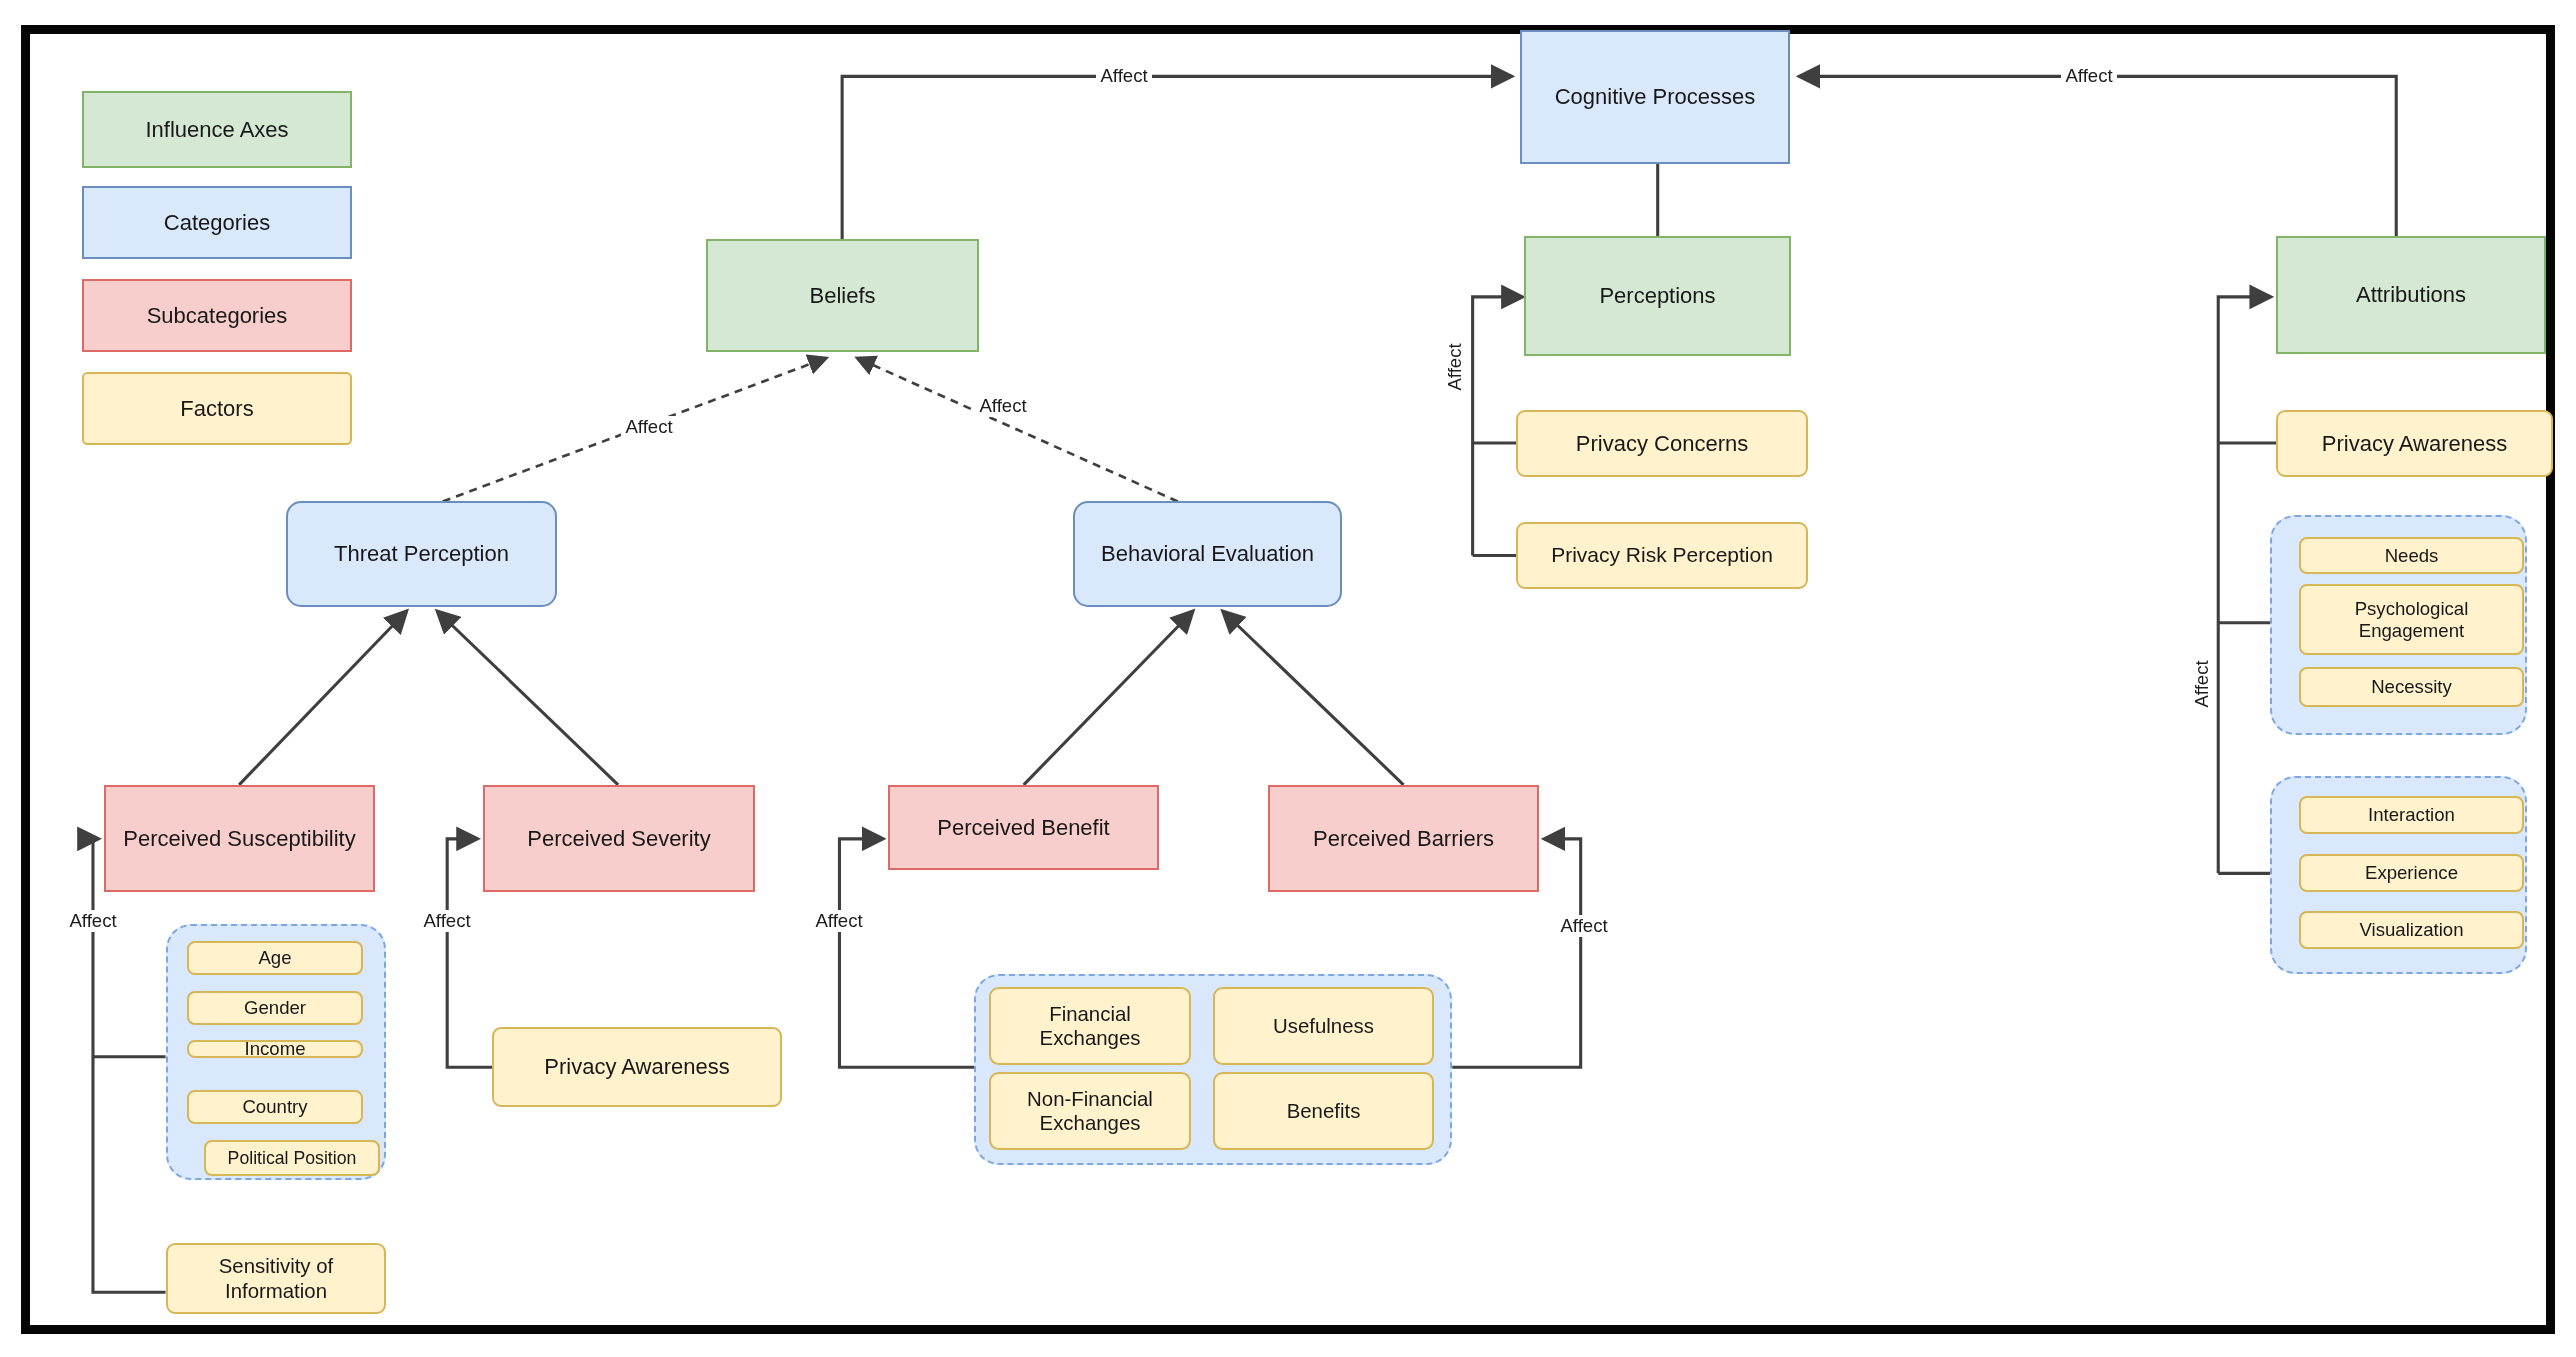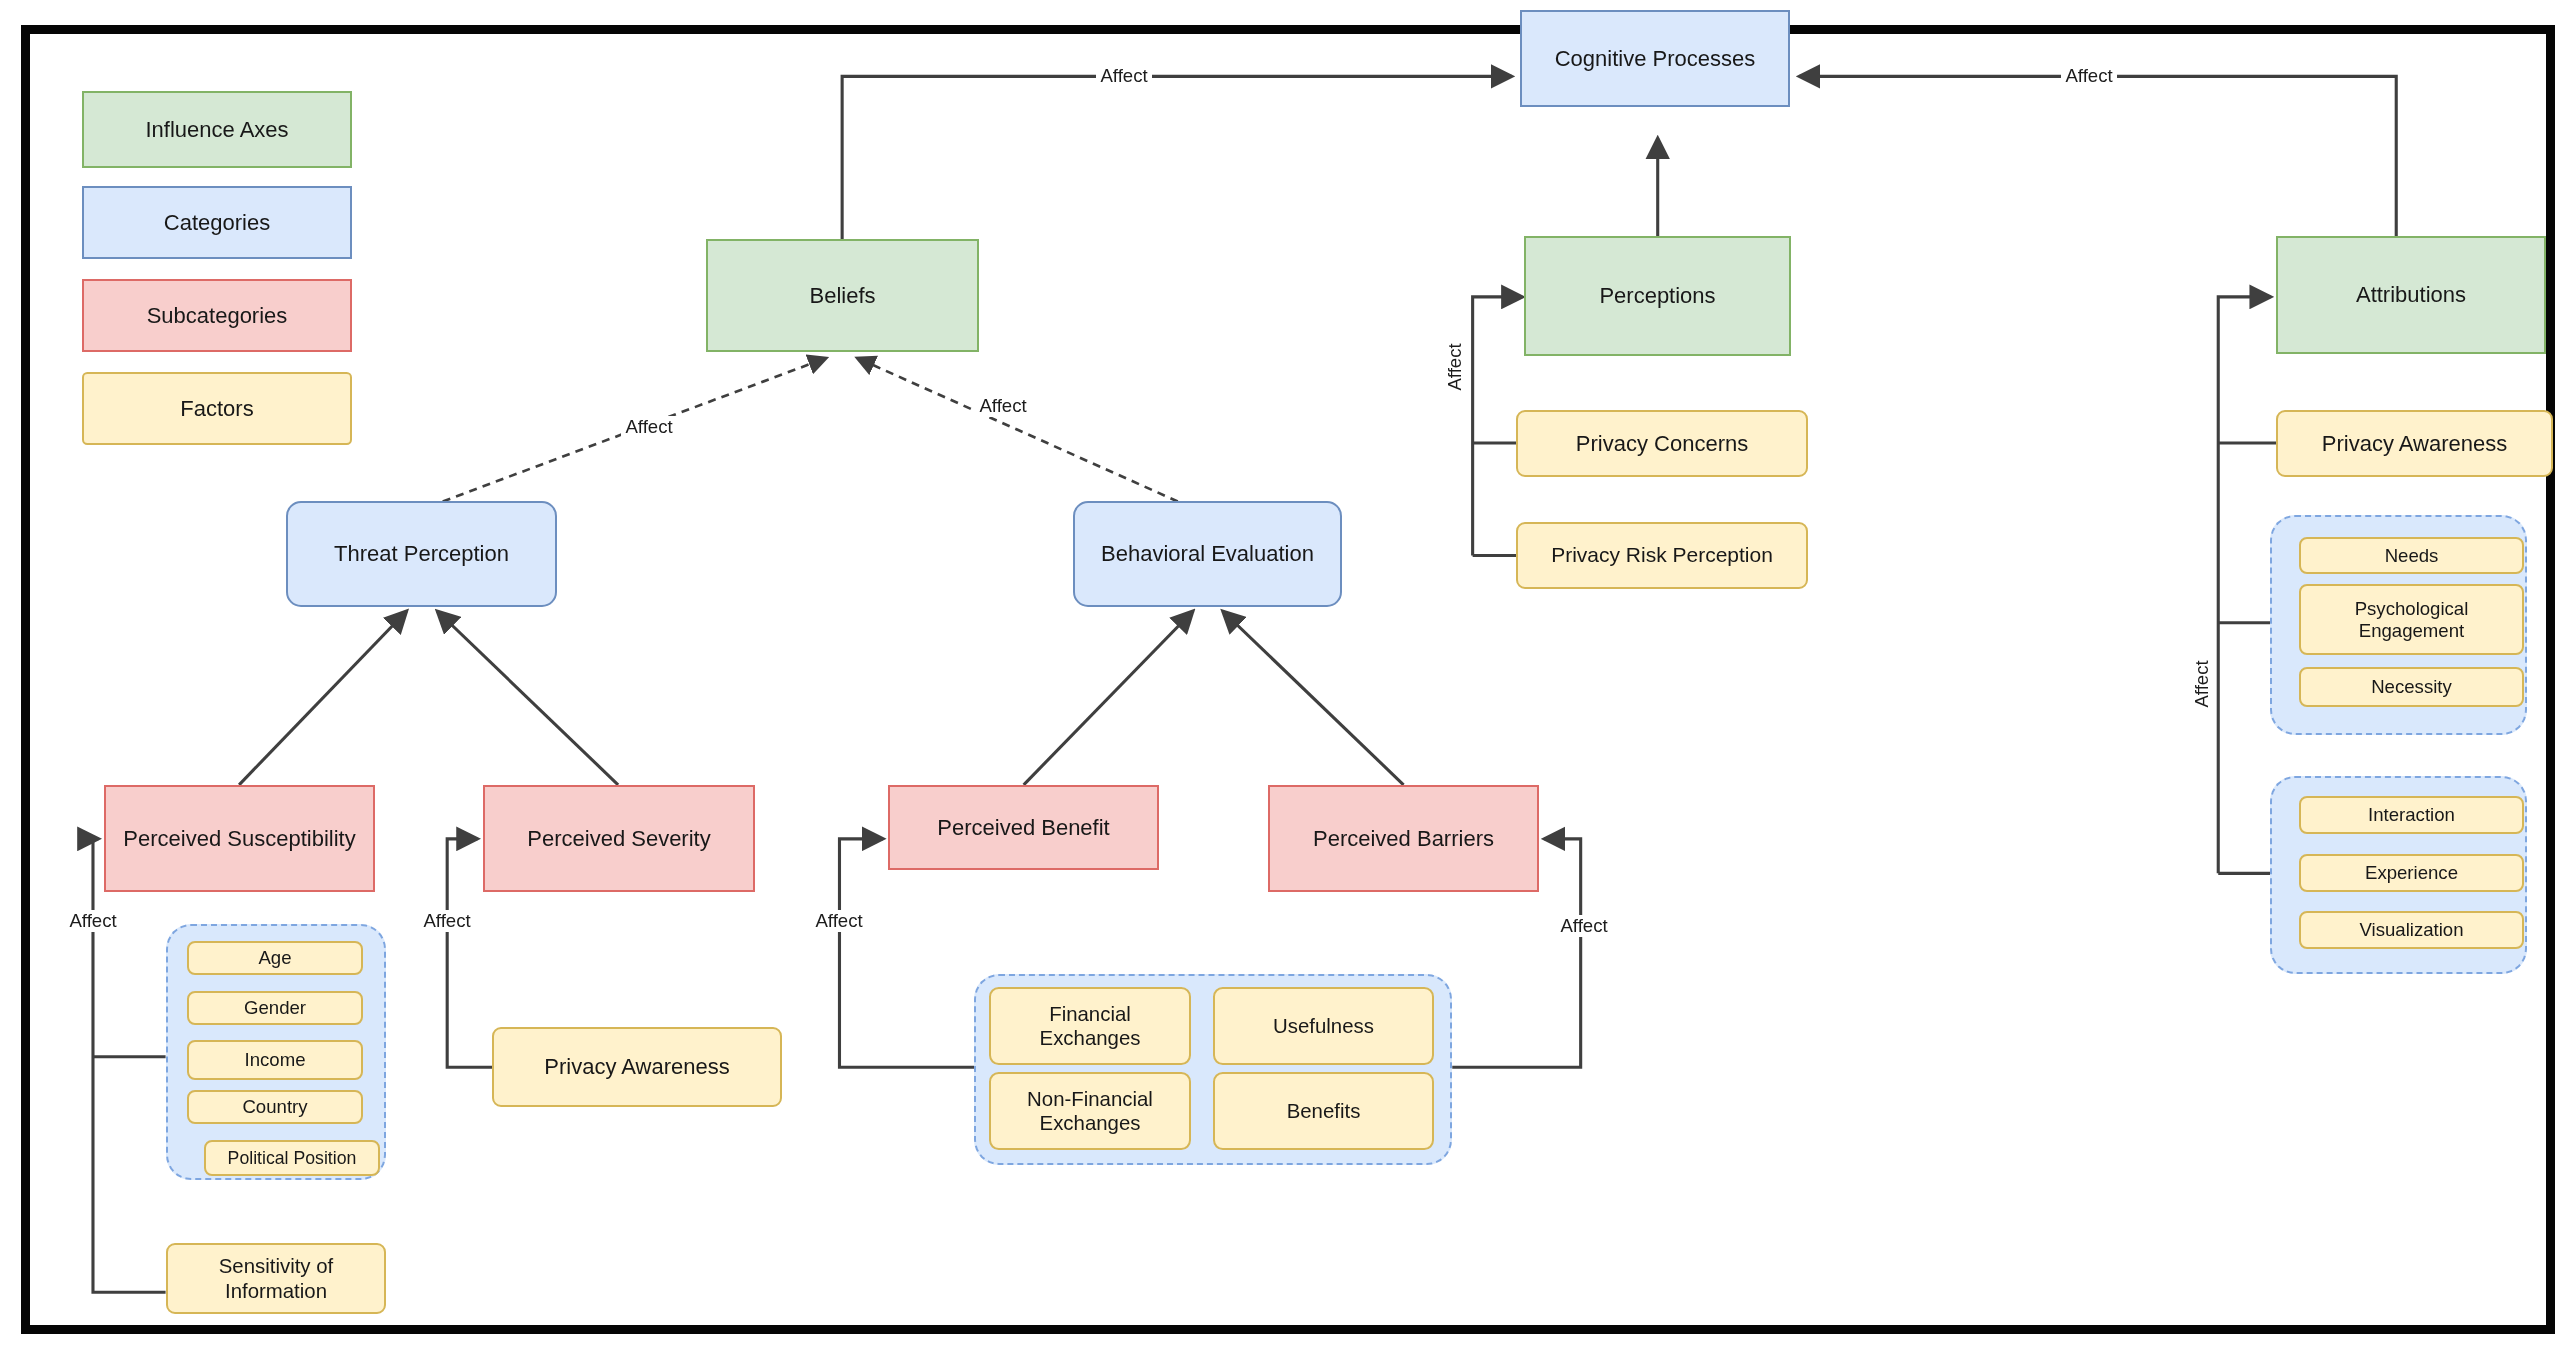--- a/index.html
+++ b/index.html
@@ -81,21 +81,21 @@
       <path d="M2505 703 L2565 703"></path>
       <path d="M2505 986 L2565 986"></path>
     </g>
   </svg>
 
   <div class="node green" style="left:82px;top:91px;width:270px;height:77px">Influence Axes</div>
   <div class="node blue" style="left:82px;top:186px;width:270px;height:73px">Categories</div>
   <div class="node red" style="left:82px;top:279px;width:270px;height:73px">Subcategories</div>
   <div class="node yellow" style="left:82px;top:372px;width:270px;height:73px;border-radius:5.3px">Factors</div>
 
-  <div class="node blue" style="left:1520px;top:10px;width:270px;height:97px">Cognitive Processes</div>
+  <div class="node blue" style="left:1520px;top:30px;width:270px;height:134px">Cognitive Processes</div>
   <div class="node green" style="left:706px;top:239px;width:273px;height:113px">Beliefs</div>
   <div class="node green" style="left:1524px;top:236px;width:267px;height:120px">Perceptions</div>
   <div class="node green" style="left:2276px;top:236px;width:270px;height:118px">Attributions</div>
 
   <div class="node blue r-lg" style="left:286px;top:501px;width:271px;height:106px">Threat Perception</div>
   <div class="node blue r-lg" style="left:1073px;top:501px;width:269px;height:106px">Behavioral Evaluation</div>
 
   <div class="node red" style="left:104px;top:785px;width:271px;height:107px">Perceived Susceptibility</div>
   <div class="node red" style="left:483px;top:785px;width:272px;height:107px">Perceived Severity</div>
   <div class="node red" style="left:888px;top:785px;width:271px;height:85px">Perceived Benefit</div>
@@ -111,21 +111,21 @@
   <div class="node yellow pill" style="left:2299px;top:667px;width:225px;height:40px">Necessity</div>
 
   <div class="dashedbox" style="left:2270px;top:776px;width:257px;height:198px"></div>
   <div class="node yellow pill" style="left:2299px;top:796px;width:225px;height:38px">Interaction</div>
   <div class="node yellow pill" style="left:2299px;top:854px;width:225px;height:38px">Experience</div>
   <div class="node yellow pill" style="left:2299px;top:911px;width:225px;height:38px">Visualization</div>
 
   <div class="dashedbox" style="left:166px;top:924px;width:220px;height:256px"></div>
   <div class="node yellow pill" style="left:187px;top:941px;width:176px;height:34px">Age</div>
   <div class="node yellow pill" style="left:187px;top:991px;width:176px;height:34px">Gender</div>
-  <div class="node yellow pill" style="left:187px;top:1040px;width:176px;height:40px">Income</div>
+  <div class="node yellow pill" style="left:187px;top:1040px;width:176px;height:18px">Income</div>
   <div class="node yellow pill" style="left:187px;top:1090px;width:176px;height:34px">Country</div>
   <div class="node yellow pill" style="left:204px;top:1140px;width:176px;height:36px;font-size:17.7px">Political Position</div>
   <div class="node yellow r-md" style="left:166px;top:1243px;width:220px;height:71px;font-size:20.4px">Sensitivity of Information</div>
 
   <div class="node yellow r-md" style="left:492px;top:1027px;width:290px;height:80px">Privacy Awareness</div>
 
   <div class="dashedbox" style="left:974px;top:974px;width:478px;height:191px"></div>
   <div class="node yellow pill-lg" style="left:989px;top:987px;width:202px;height:78px">Financial Exchanges</div>
   <div class="node yellow pill-lg" style="left:1213px;top:987px;width:221px;height:78px">Usefulness</div>
   <div class="node yellow pill-lg" style="left:989px;top:1072px;width:202px;height:78px">Non-Financial Exchanges</div>

